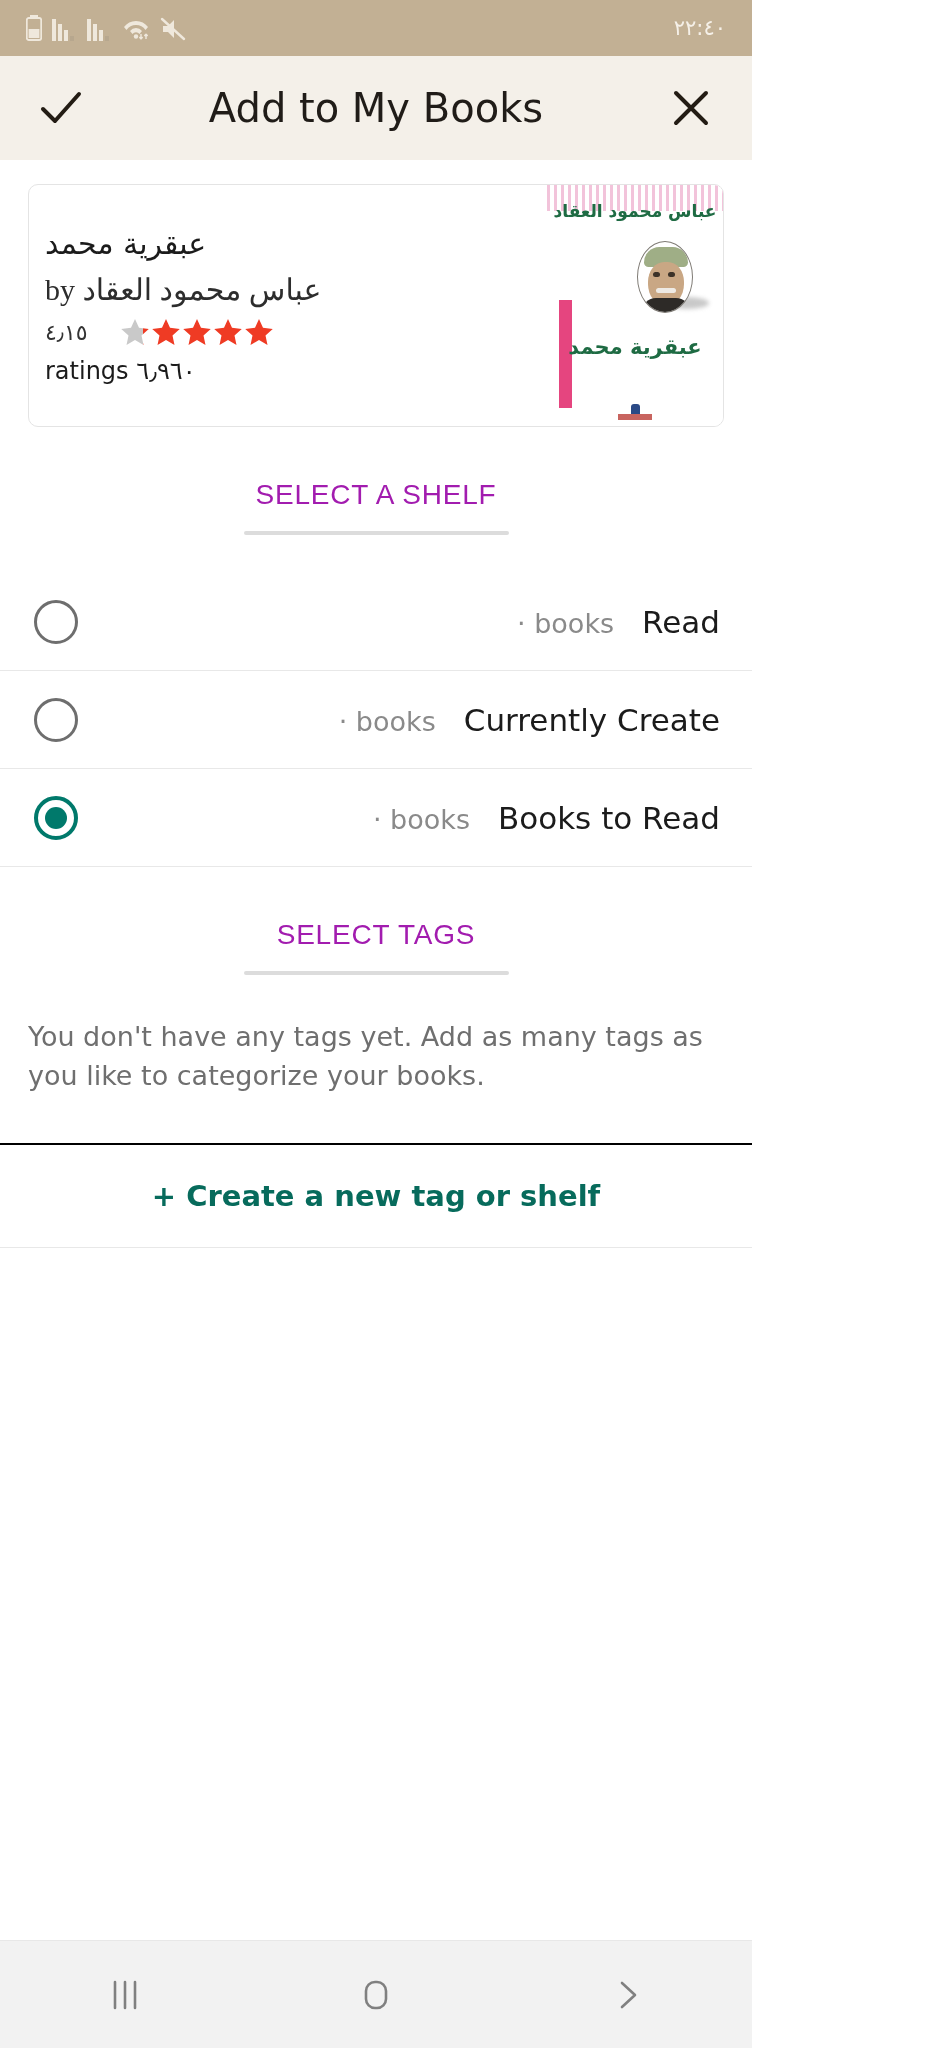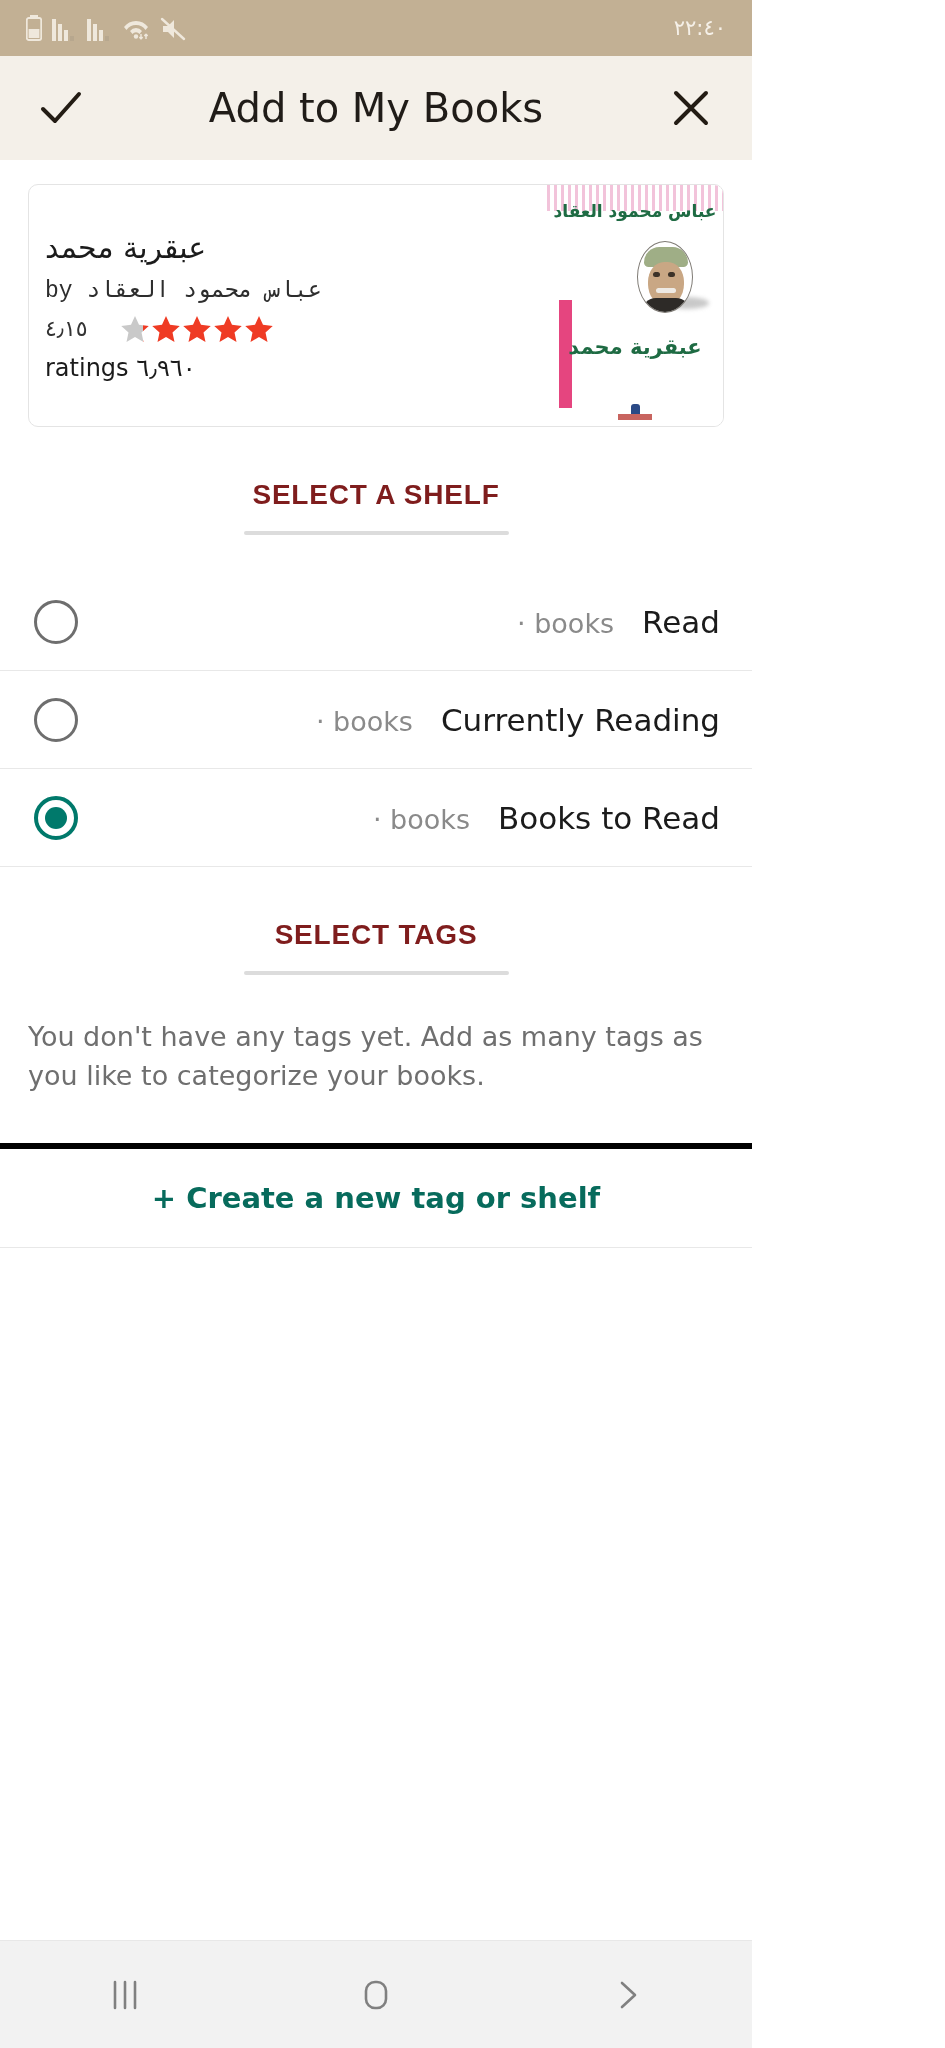--- a/index.html
+++ b/index.html
@@ -164,22 +164,22 @@
     padding:0 24px 0 16px;
     direction:rtl;
     gap:10px;
   }
   .book-title {
     font-size:30px; color:#1b1b1b;
     font-family:"DejaVu Sans", sans-serif;
     line-height:1.2;
   }
   .book-author {
-    font-size:23px; color:#2d2d2d;
-    font-family:Liberation Mono, monospace;
+    font-size:30px; color:#2d2d2d;
+    font-family:Liberation Serif, serif;
   }
   .rating-row {
     display:flex; flex-direction:row; align-items:center; gap:32px;
   }
   .stars { display:flex; flex-direction:row; gap:1px; }
   .star { width:30px; height:30px; display:block; }
   .rating-value {
     font-size:22px; color:#333333;
     font-family:"DejaVu Sans", sans-serif;
   }
@@ -188,21 +188,21 @@
     font-family:"DejaVu Sans", sans-serif;
     direction:rtl;
   }
 
   
   .section {
     margin-top:52px;
     display:flex; flex-direction:column; align-items:center;
   }
   .section-title {
-    font-size:28px; font-weight:bold; color:#7f1d1d;
+    font-size:28px; font-weight:normal; color:#a21caf;
     letter-spacing:.8px;
     font-family:"Liberation Sans", sans-serif;
   }
   .section-rule {
     margin-top:20px;
     width:265px; height:4px; background:#dcdcdc; border-radius:2px;
   }
 
   
   .shelf-list { margin-top:38px; }
@@ -248,21 +248,21 @@
 
   
   .tags-empty {
     margin:42px 28px 0 28px;
     font-size:27px; color:#6f6f6f; line-height:1.45;
     font-family:"DejaVu Sans", sans-serif;
   }
   .create-row {
     margin-top:48px;
     height:105px;
-    border-top:6px solid #000000;
+    border-top:2px solid #000000;
     border-bottom:1px solid #e8e8e8;
     display:flex; align-items:center; justify-content:center;
     cursor:pointer;
   }
   .create-label {
     font-size:29px; color:#076b5c; font-weight:bold;
     font-family:"DejaVu Sans", sans-serif;
   }
 
   
@@ -440,21 +440,21 @@
         <div class="shelf-labels">
           <span class="shelf-count">· books</span>
           <span class="shelf-name">Read</span>
         </div>
         <span class="radio"></span>
       </div>
 
       <div class="shelf-row">
         <div class="shelf-labels">
           <span class="shelf-count">· books</span>
-          <span class="shelf-name">Currently Reading</span>
+          <span class="shelf-name">Currently Create</span>
         </div>
         <span class="radio"></span>
       </div>
 
       <div class="shelf-row">
         <div class="shelf-labels">
           <span class="shelf-count">· books</span>
           <span class="shelf-name">Books to Read</span>
         </div>
         <span class="radio selected"></span>

